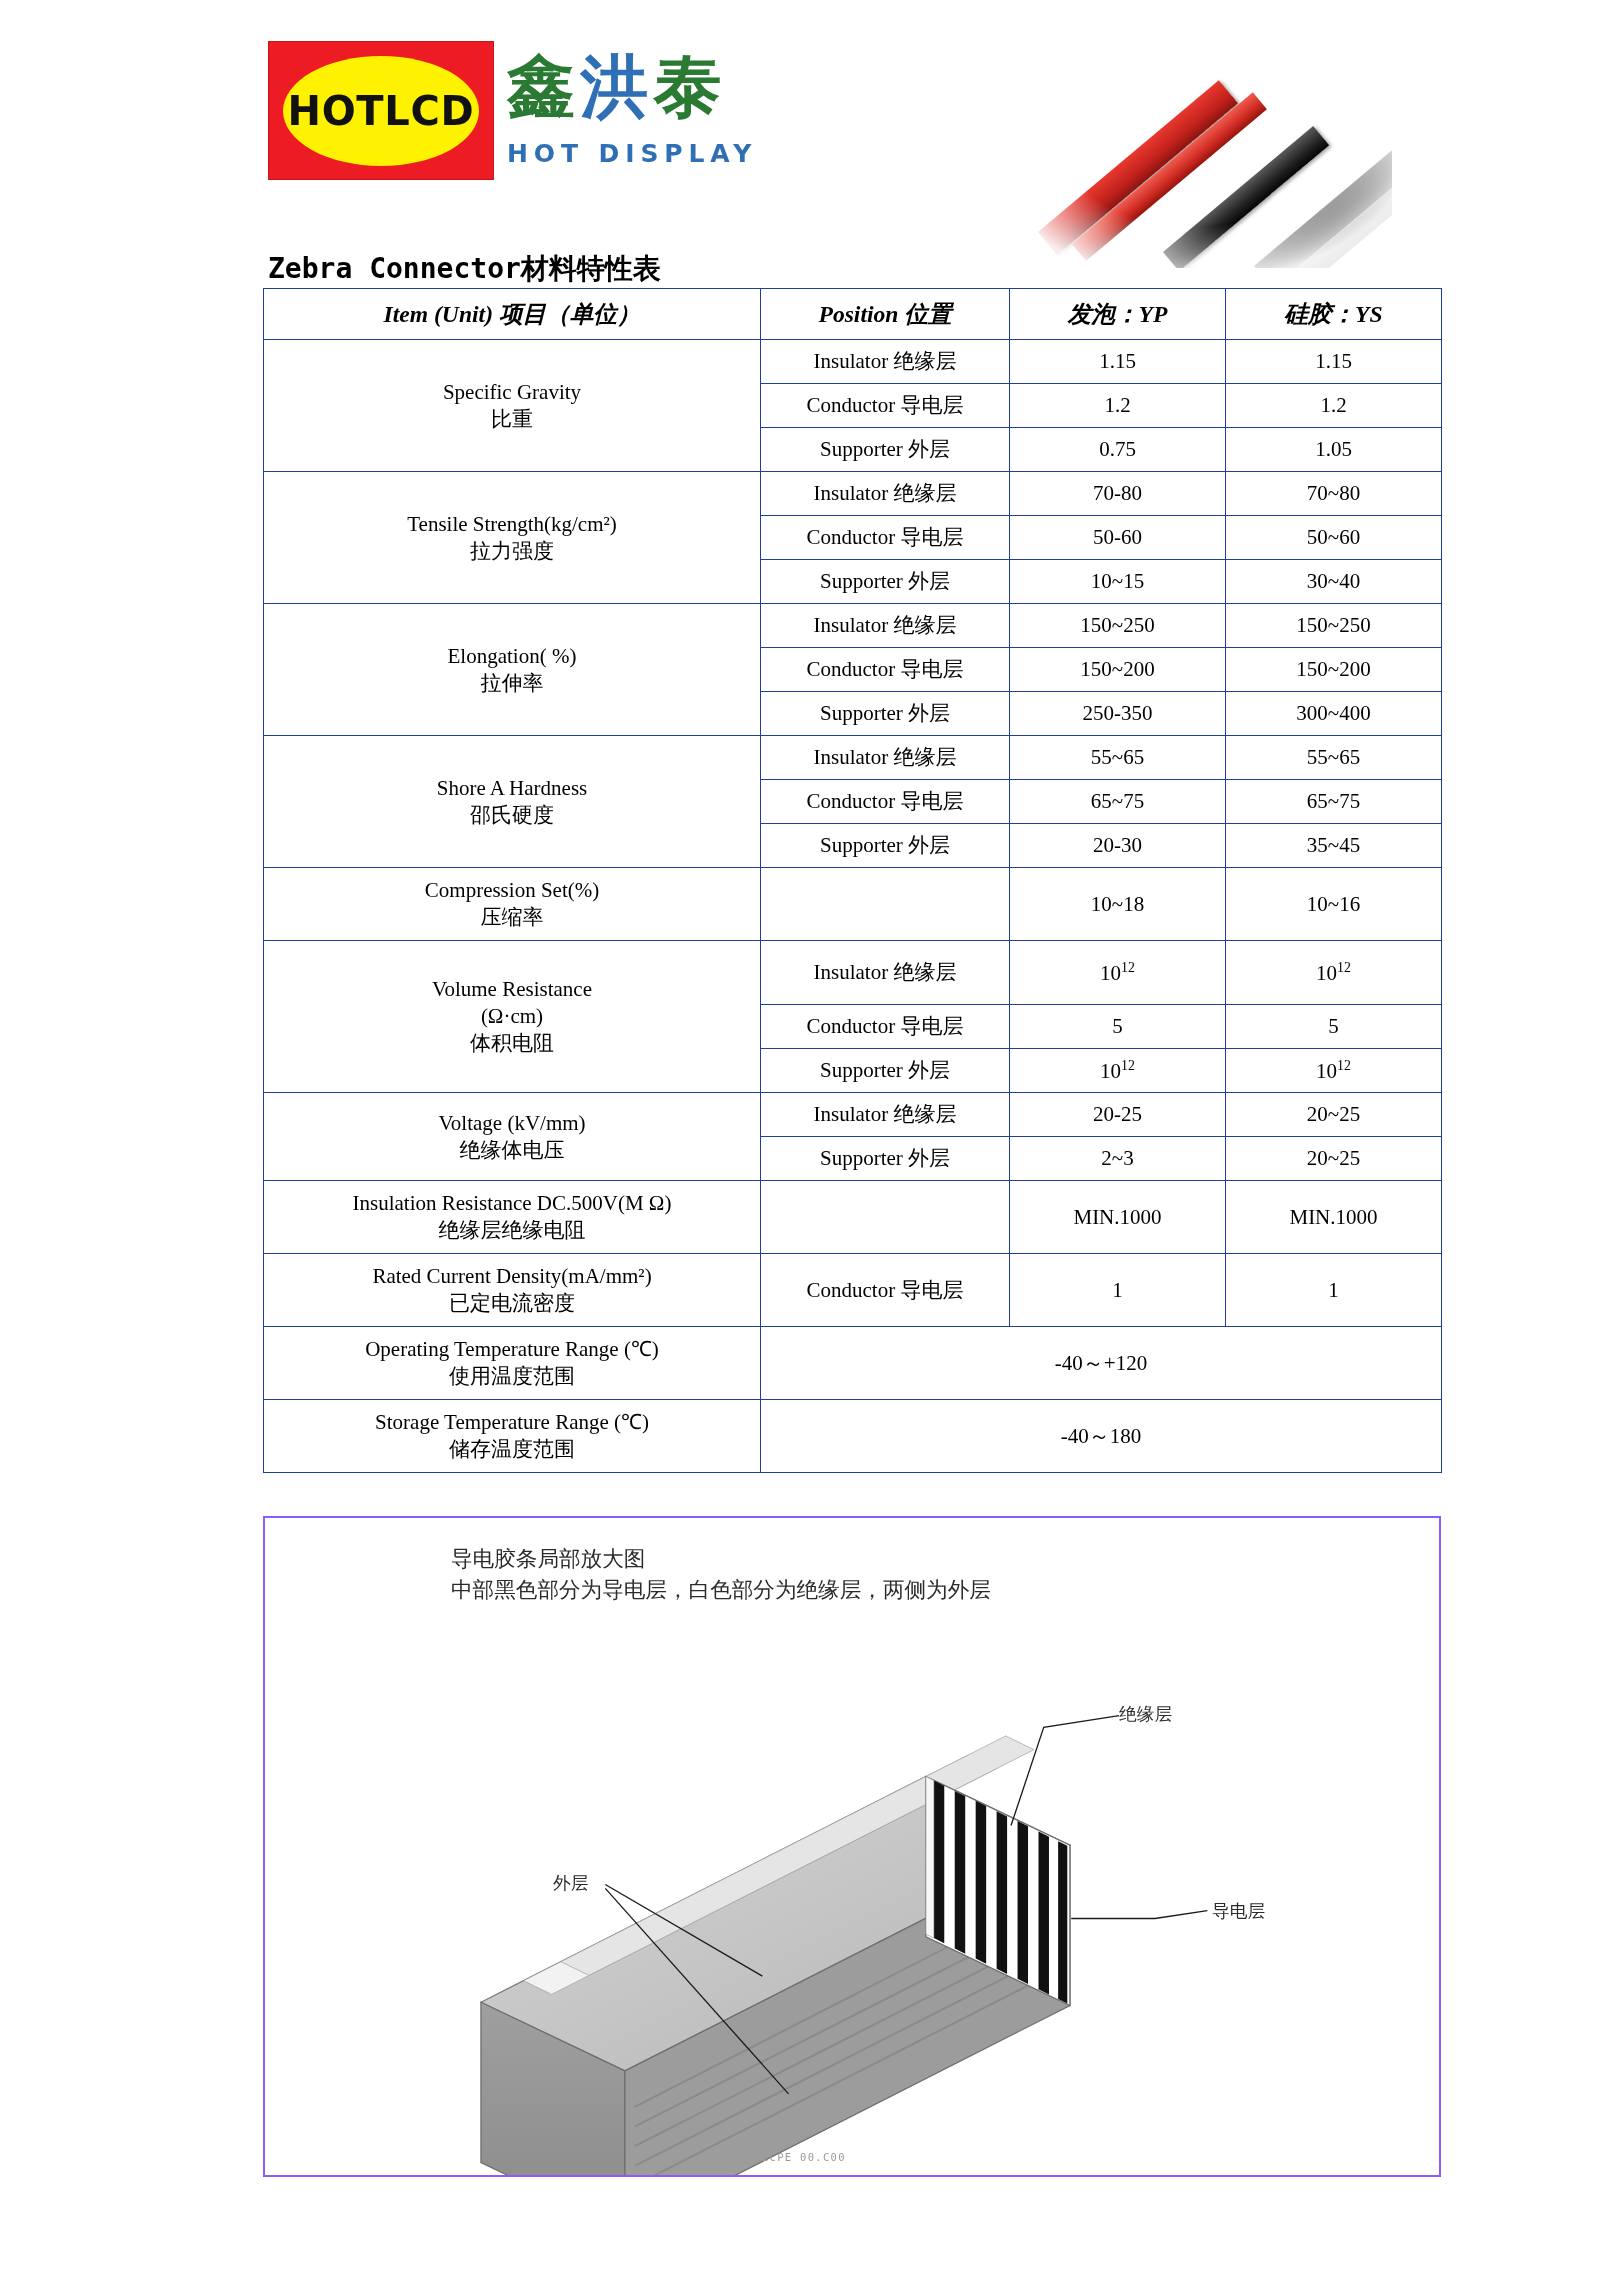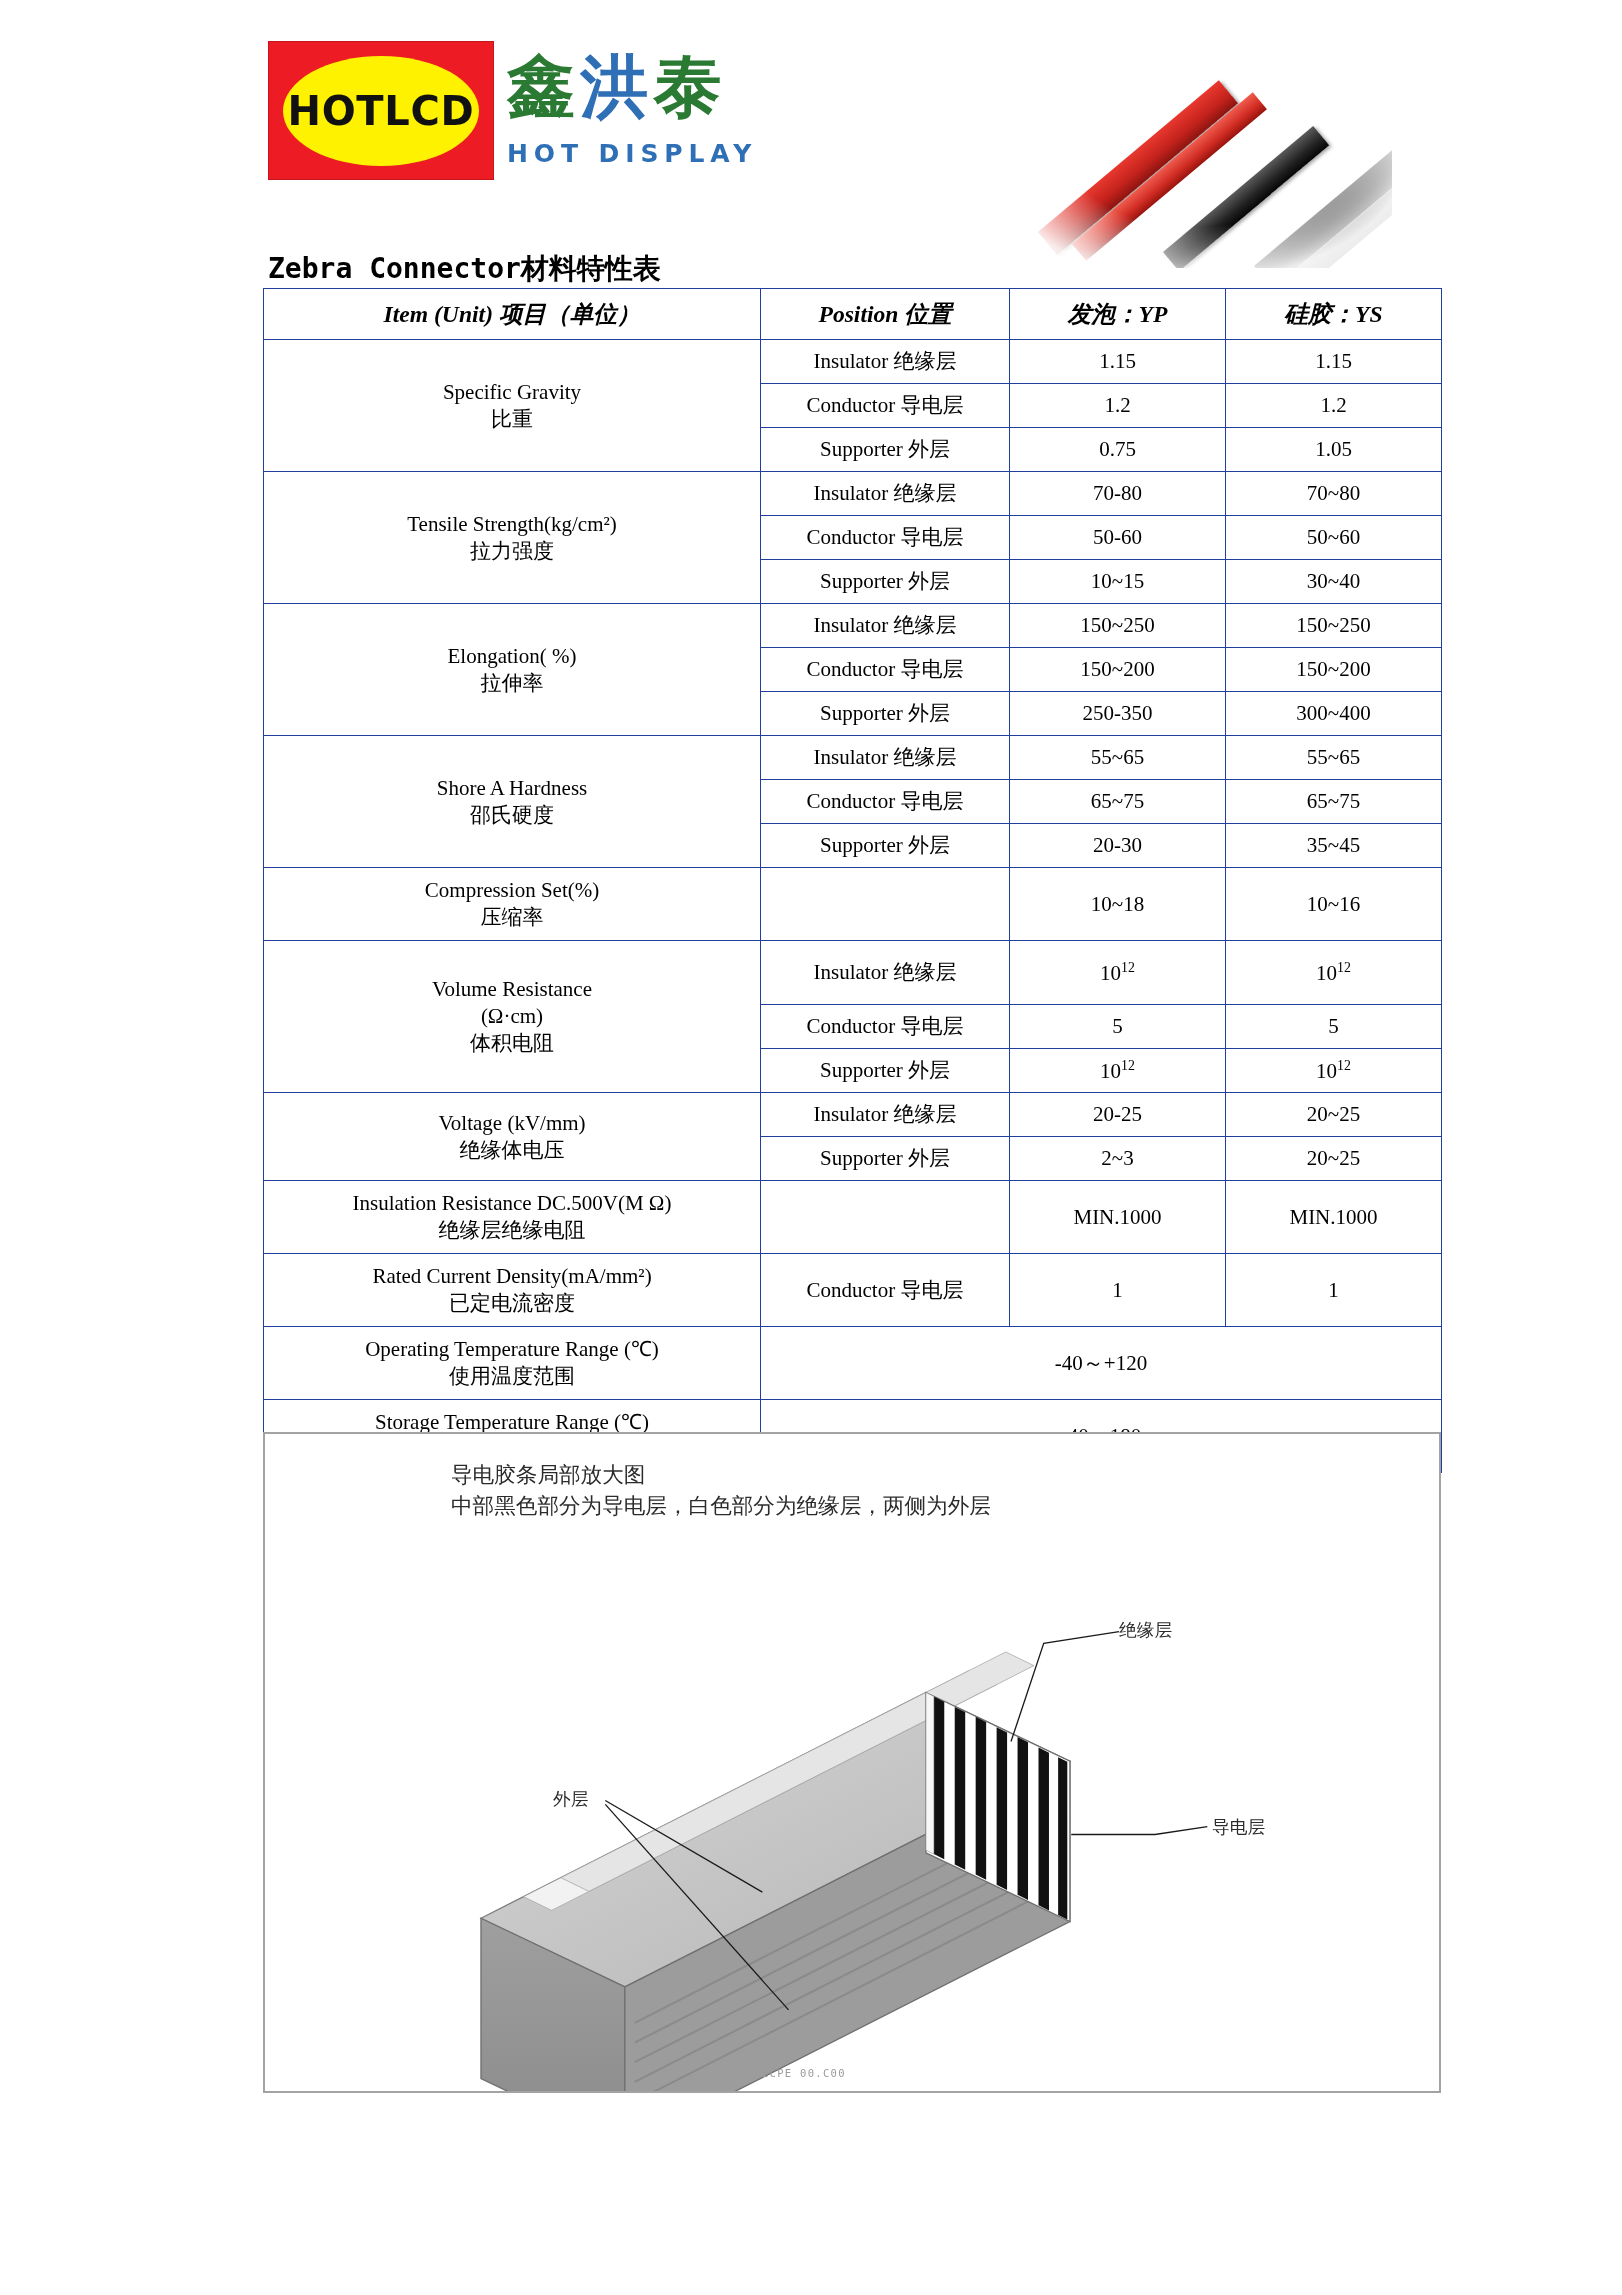--- a/index.html
+++ b/index.html
@@ -198,24 +198,24 @@
   .item-cell .en { display:block; }
   .item-cell .cn { display:block; }
   .two-line { line-height: 1.38; }
 
   sup { font-size: 0.66em; vertical-align: super; }
 
   
   .diagram {
     position: absolute;
     left: 216px;
-    top: 1432px;
+    top: 1516px;
     width: 1178px;
     height: 661px;
-    border: 2px solid #a3a3a3;
+    border: 2px solid #8b5cf6;
     box-sizing: border-box;
     background: #ffffff;
     overflow: hidden;
   }
   .dg-caption {
     position: absolute;
     left: 186px;
     top: 26px;
     font-family: "Liberation Serif", serif;
     font-size: 21.6px;

